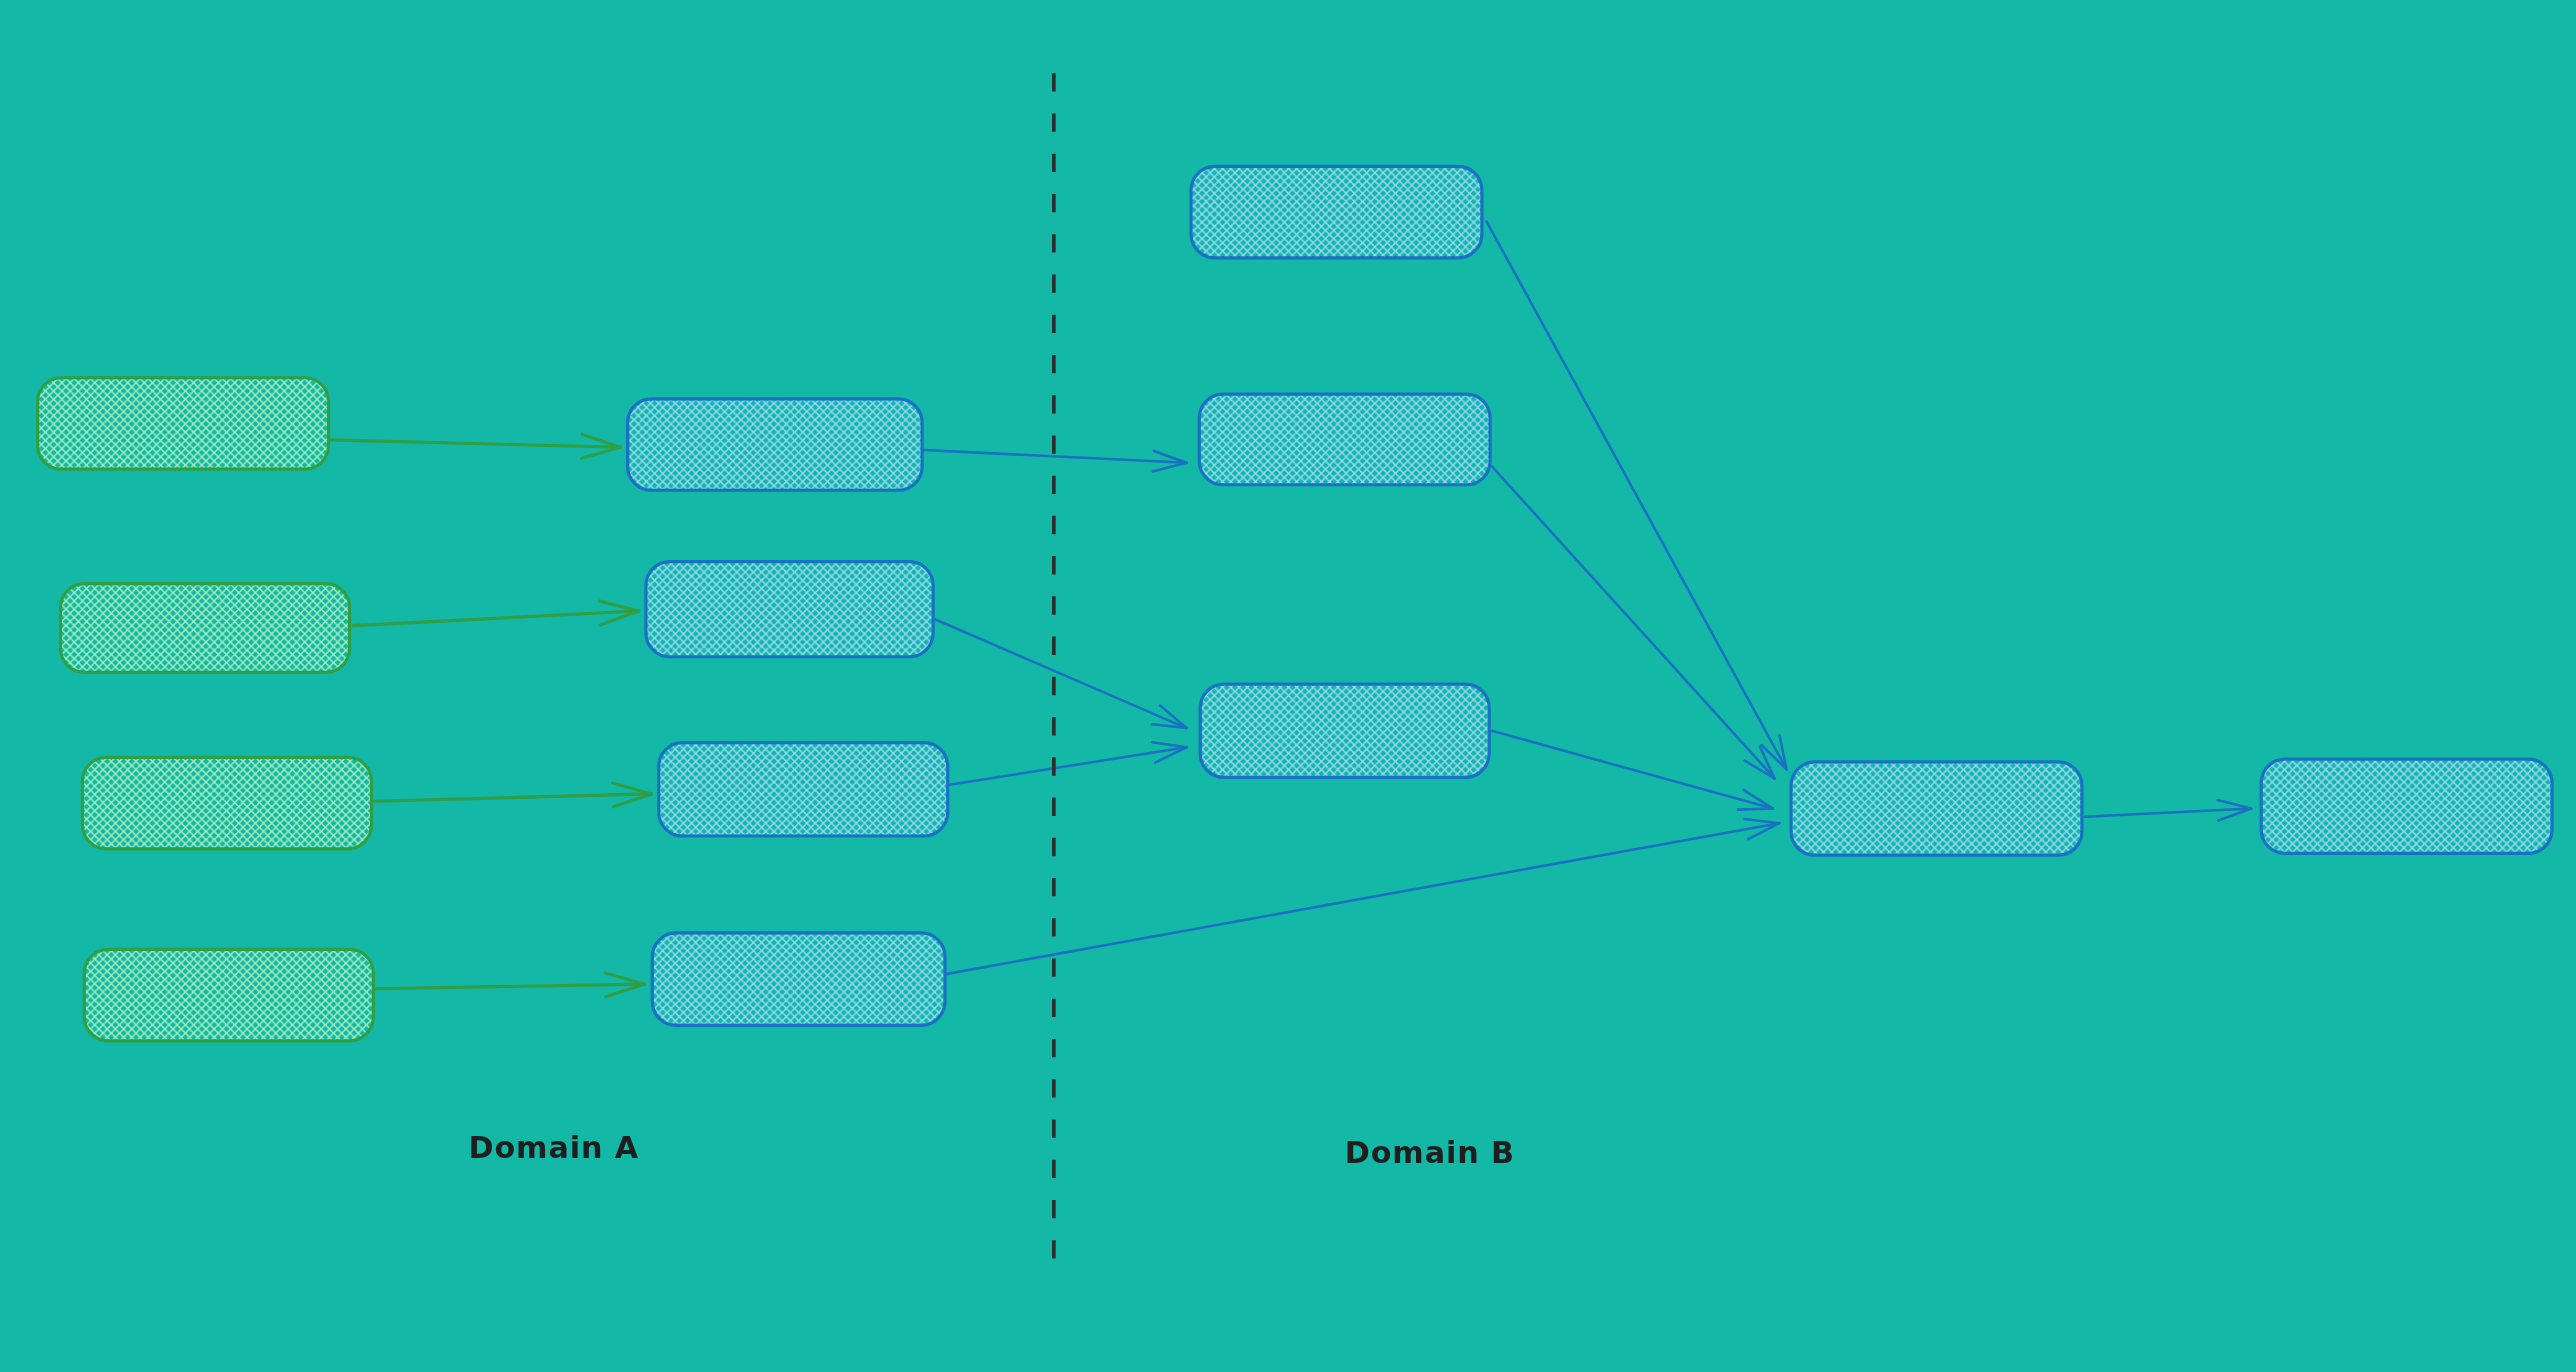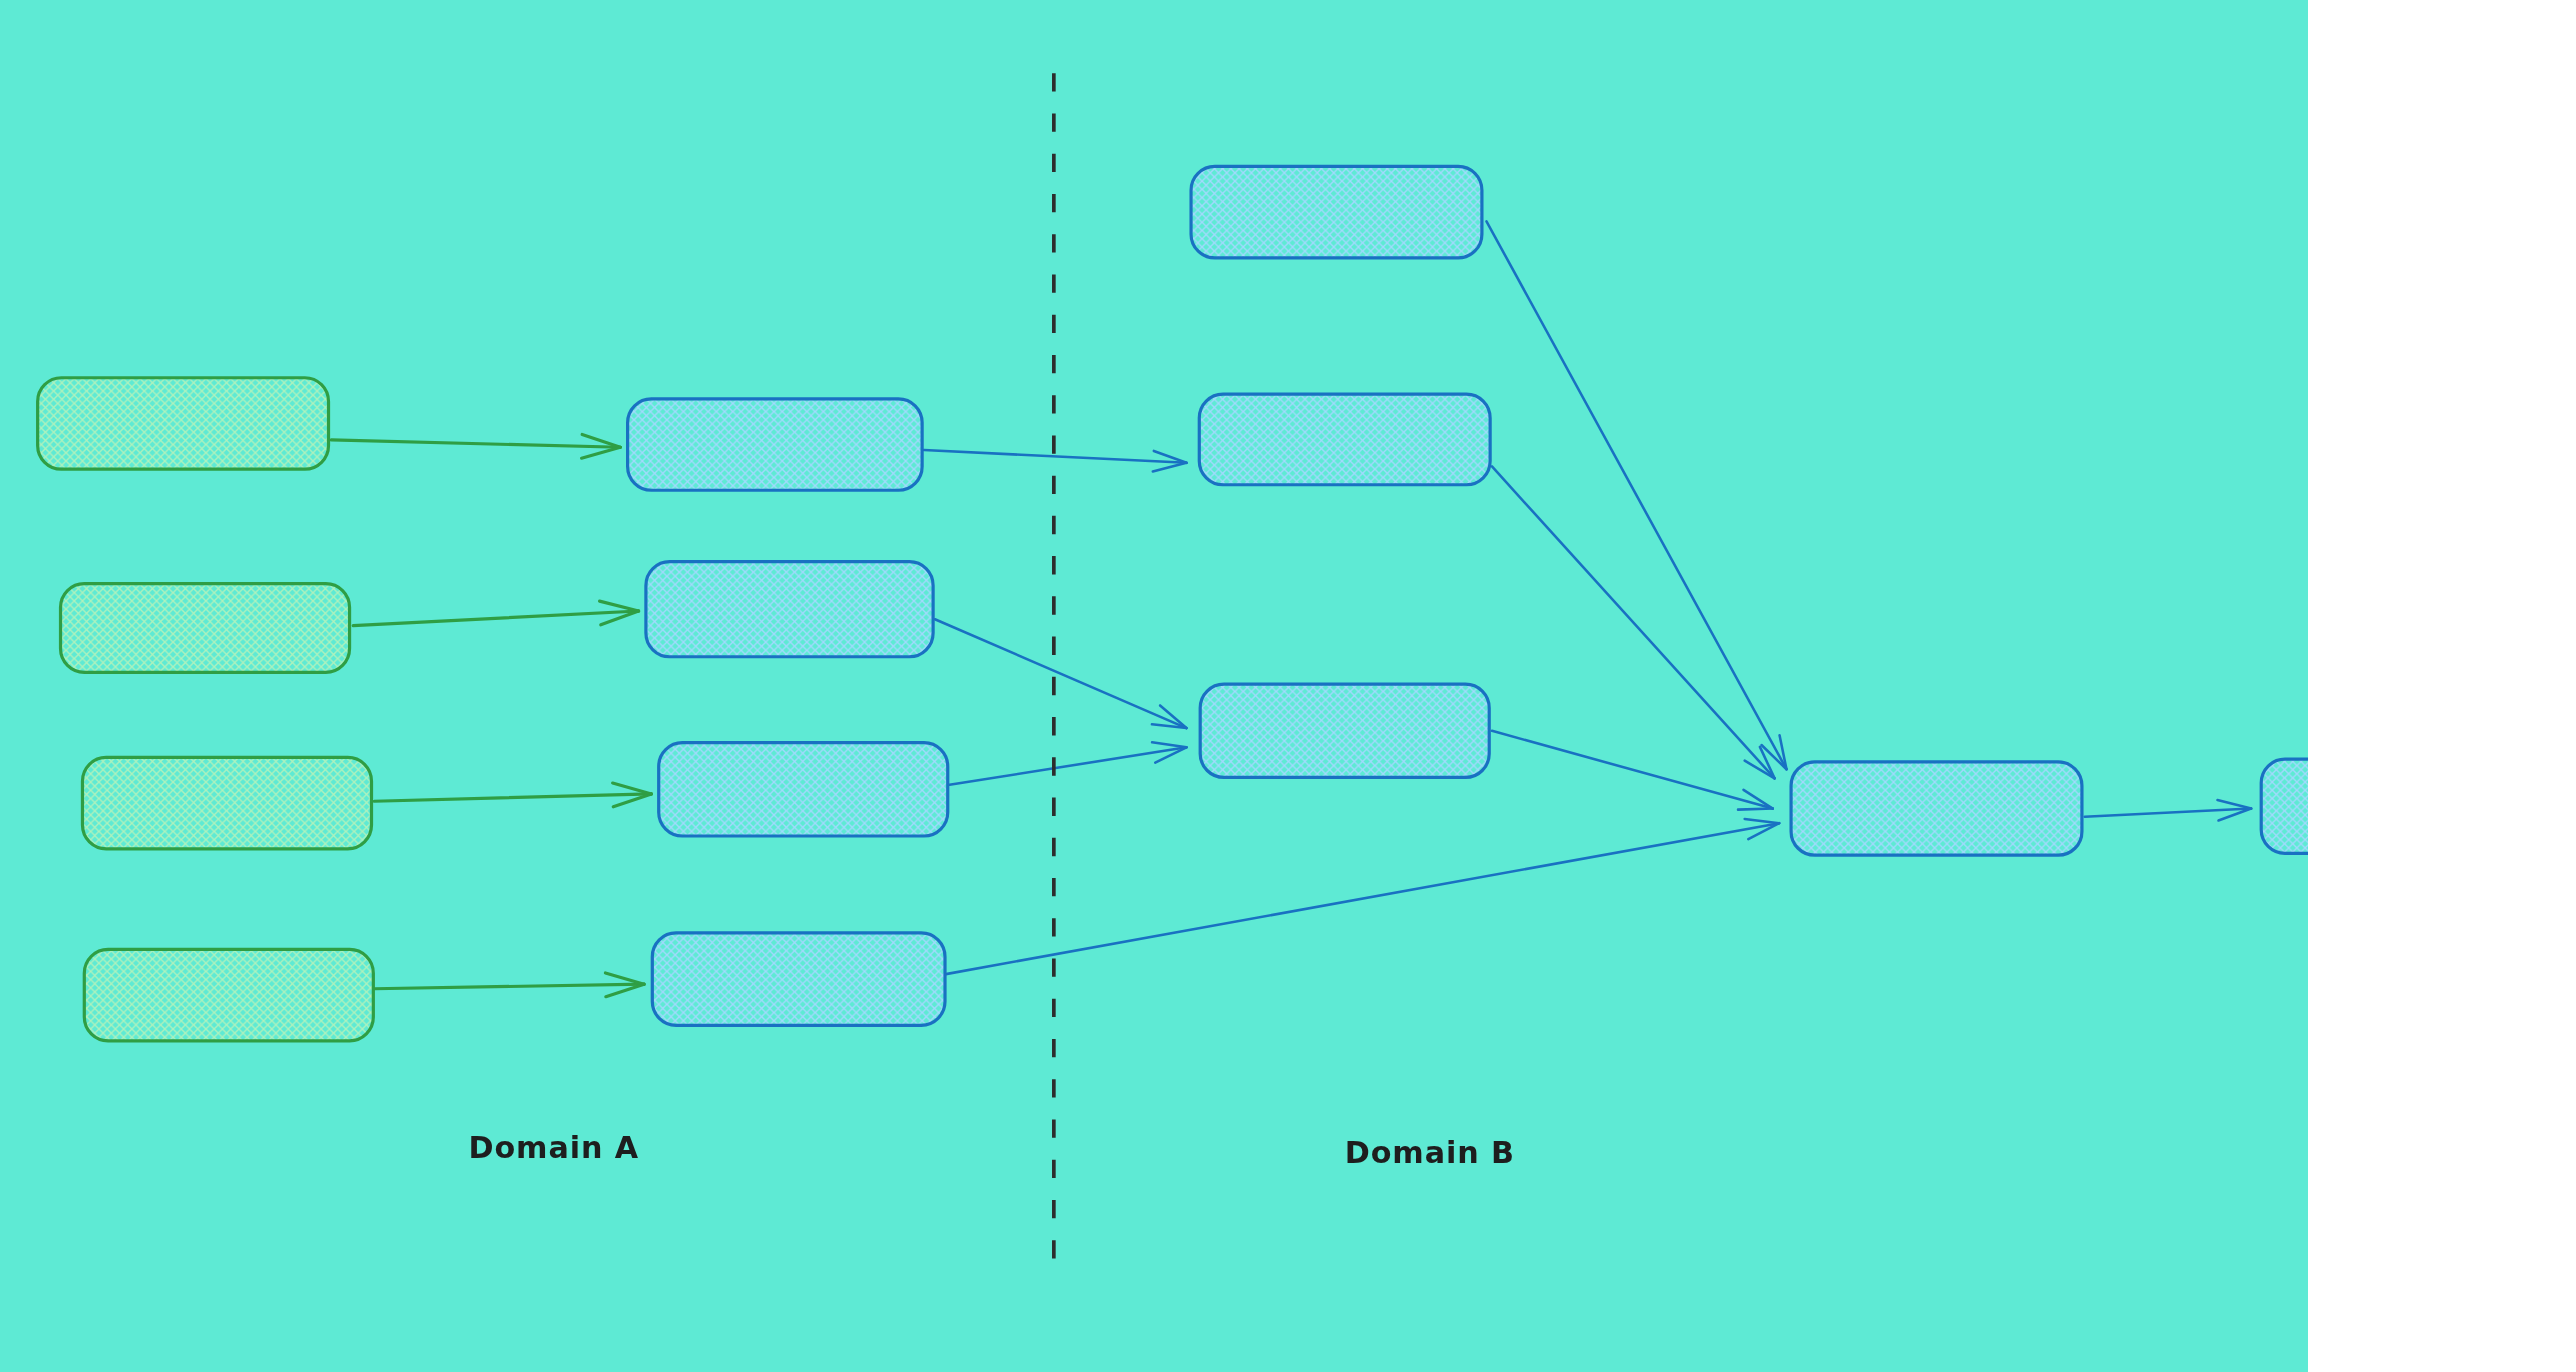--- a/index.html
+++ b/index.html
@@ -3,23 +3,23 @@
 <meta charset="utf-8">
 <style>
   html, body {
     margin: 0;
     padding: 0;
     background: #ffffff;
     font-family: "DejaVu Sans", "Liberation Sans", sans-serif;
   }
   .canvas-wrap {
     position: relative;
-    width: 2308px;
+    width: 2576px;
     height: 1372px;
-    background: #5eead4;
+    background: #14b8a6;
     overflow: hidden;
   }
   svg#diagram {
     display: block;
     width: 2576px;
     height: 1372px;
   }
   text.domain-label {
     font-family: "DejaVu Sans", "Liberation Sans", sans-serif;
     font-size: 33px;

